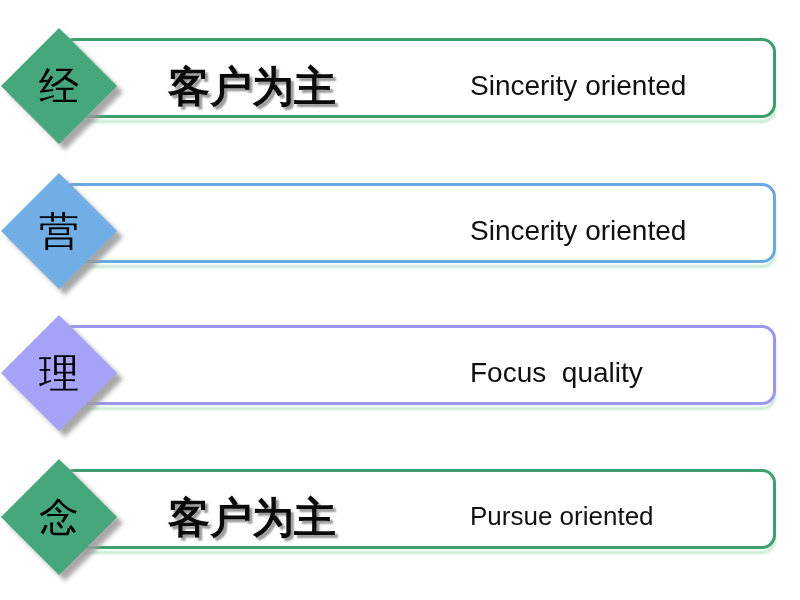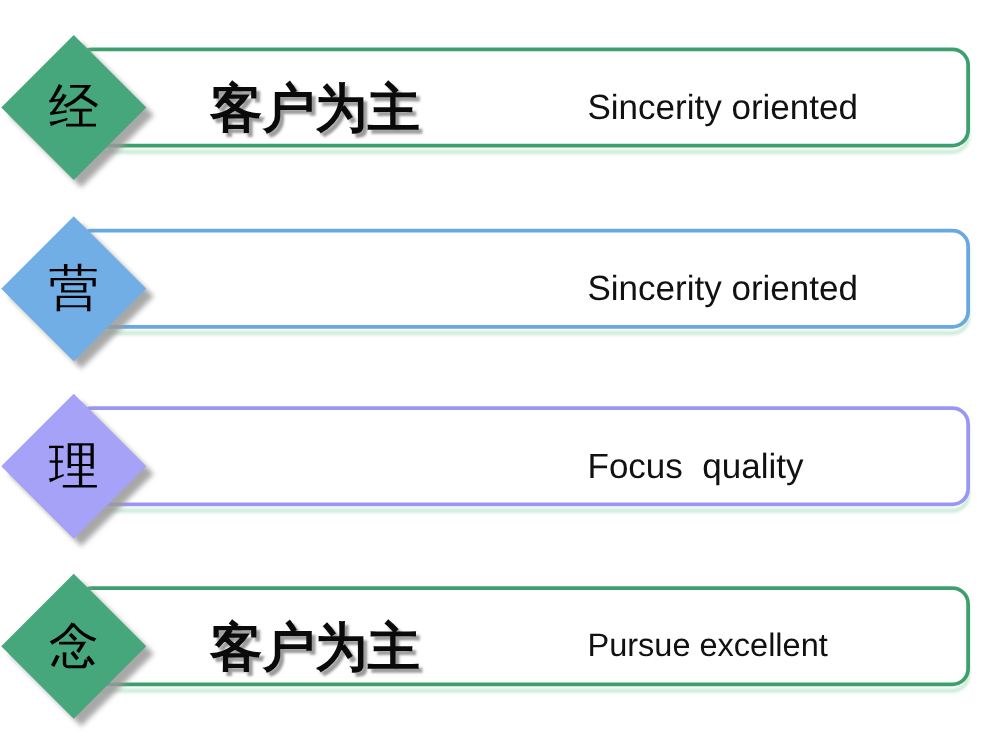--- a/index.html
+++ b/index.html
@@ -186,16 +186,16 @@
   <div class="row row-4">
     <div class="banner-wrap">
       <div class="banner-glow"></div>
       <div class="banner" style="border-color: rgb(61, 160, 108);"></div>
     </div>
     <div class="diamond-shadow" style="background: rgb(154, 154, 154);"></div>
     <div class="diamond" style="background: rgb(70, 167, 125);">
       <span class="diamond-label">念</span>
     </div>
     <div class="cn-text">客户为主</div>
-    <div class="en-text">Pursue excellent</div>
+    <div class="en-text">Pursue oriented</div>
   </div>
 
 </div>
 
 </body></html>

